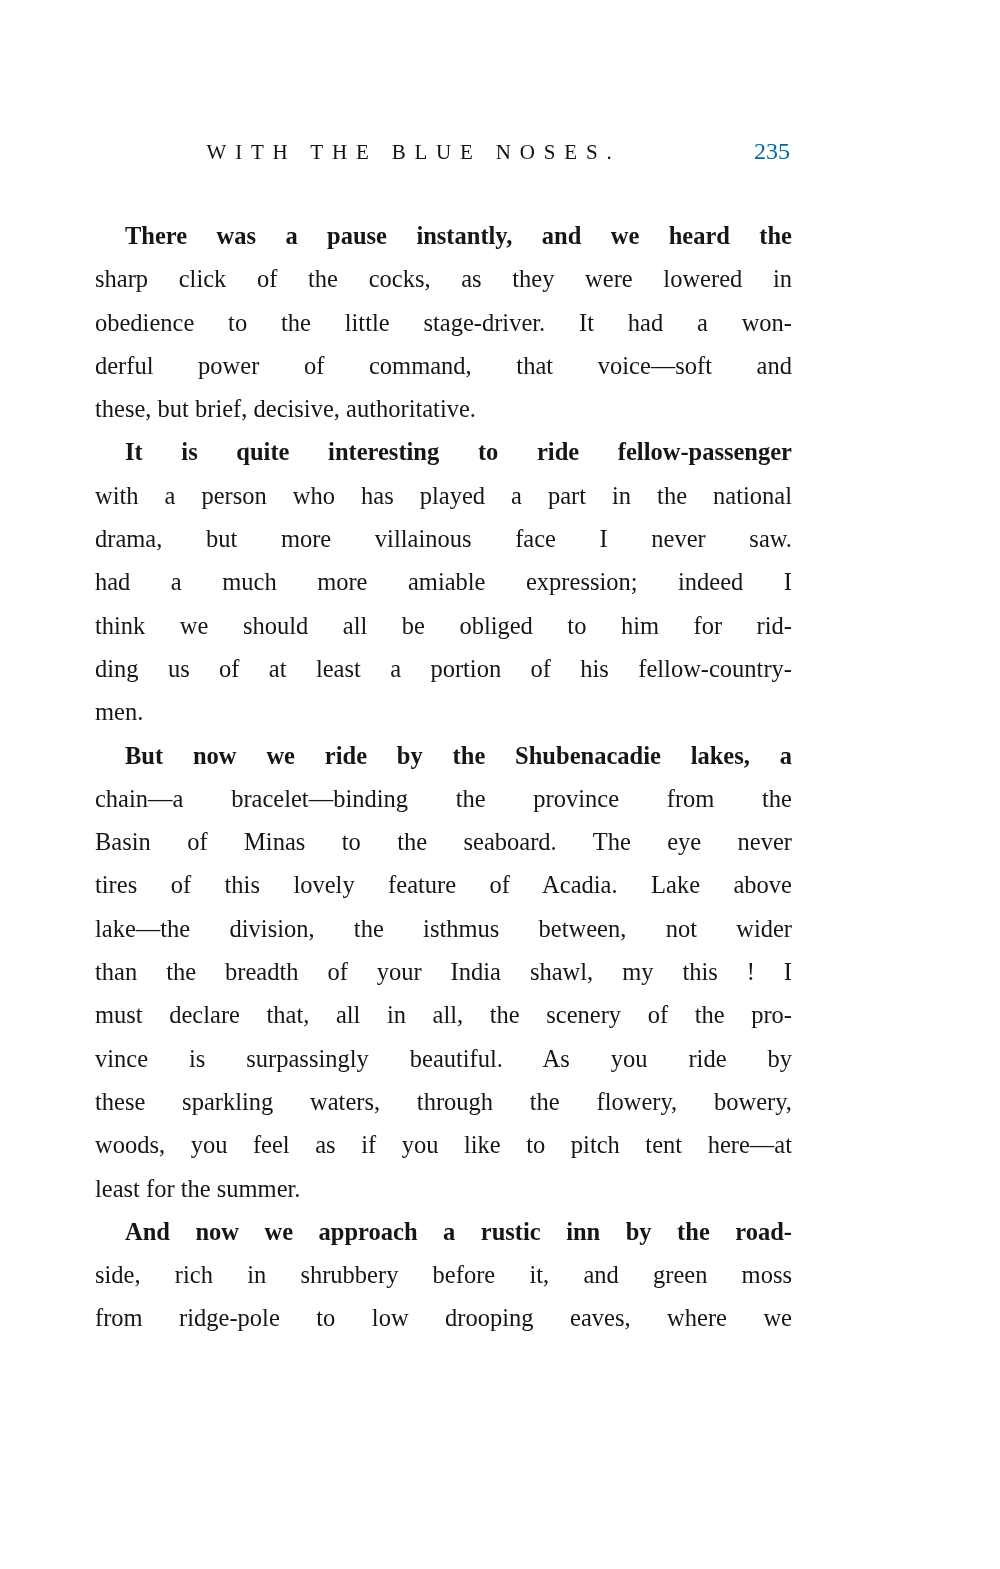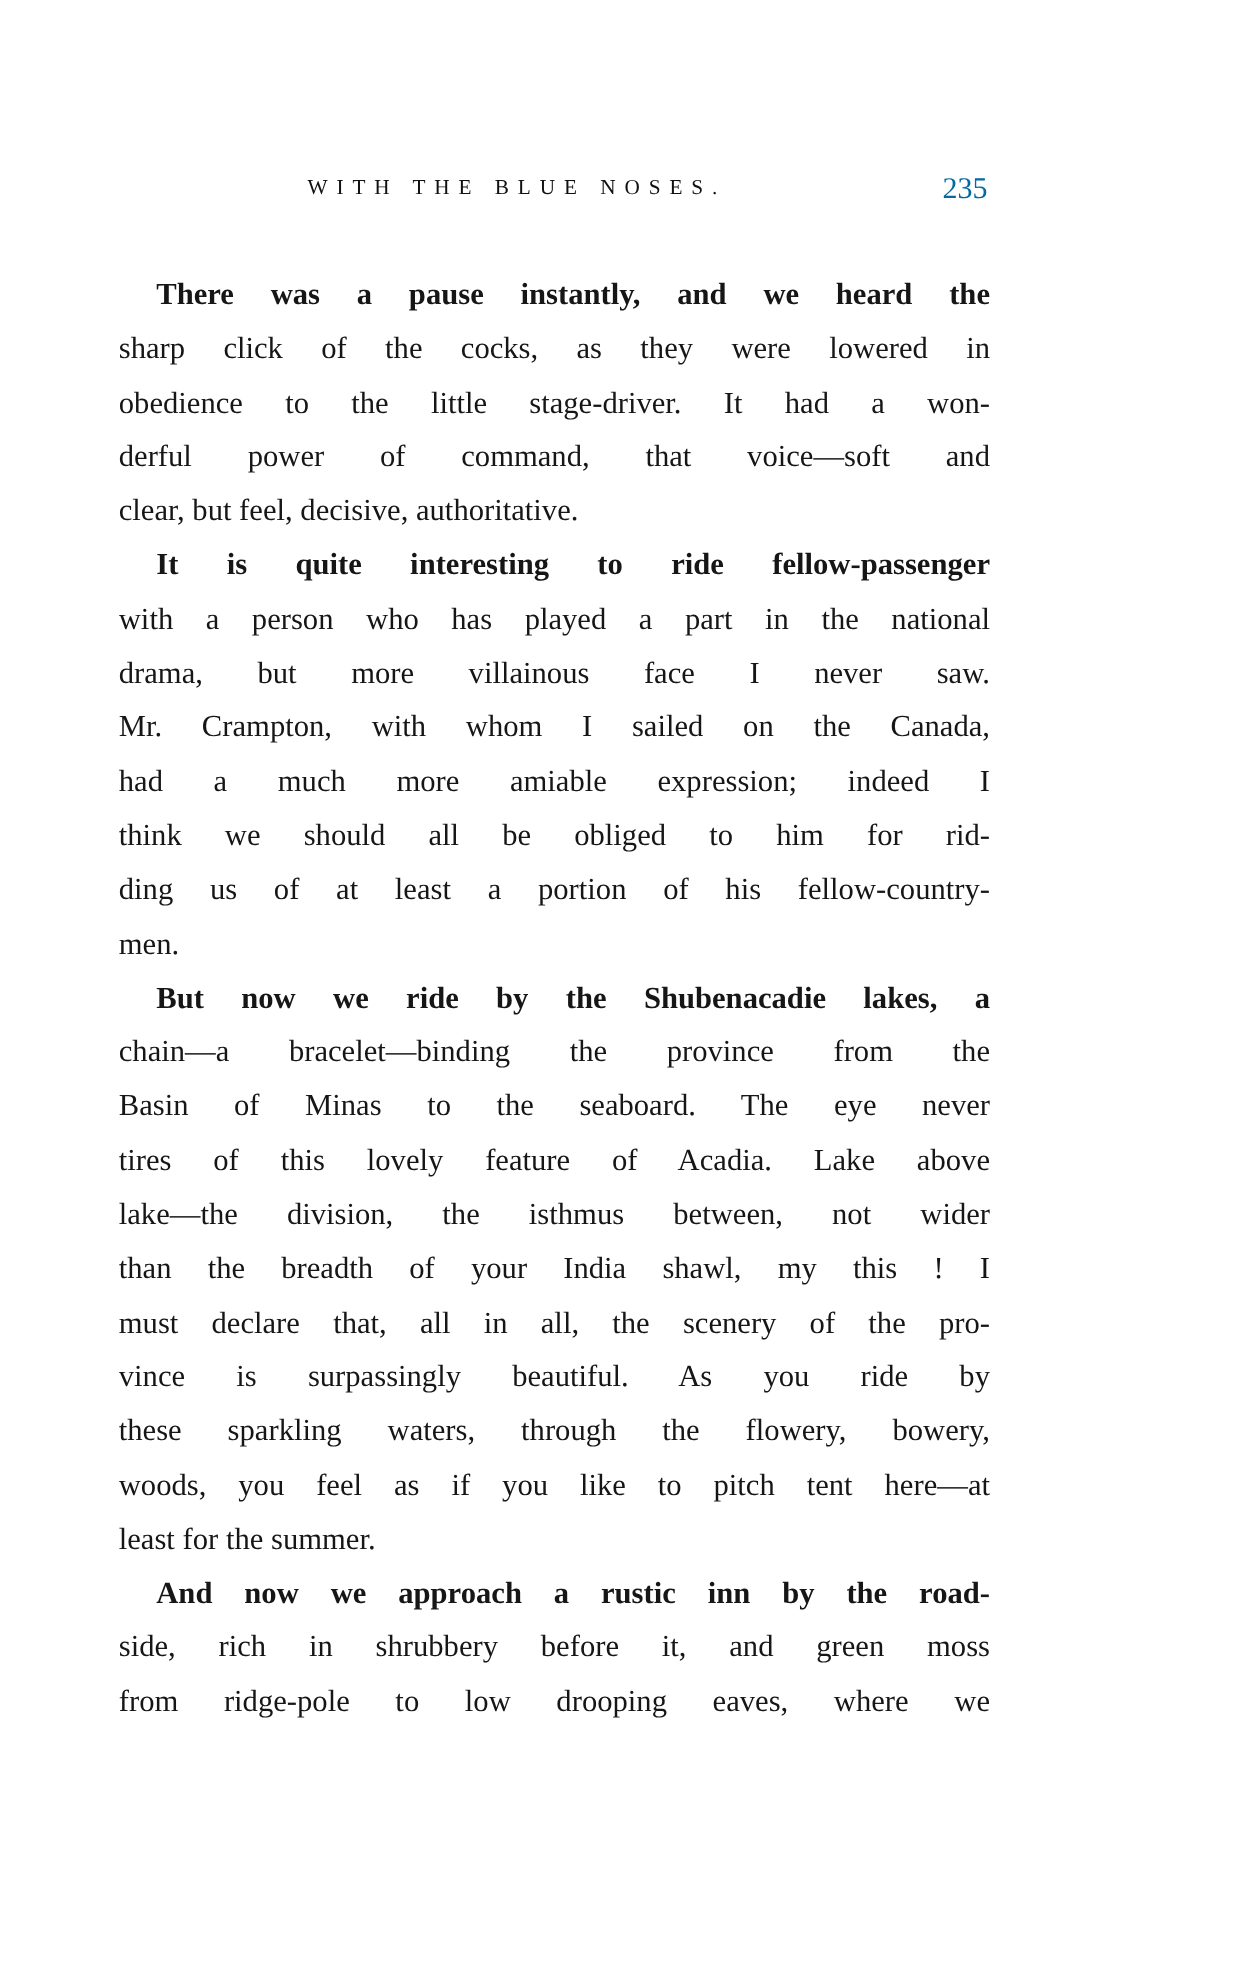--- a/index.html
+++ b/index.html
@@ -24,21 +24,21 @@
   .header {
     position: relative;
     height: 46px;
     margin-bottom: 28px;
   }
   .title {
     position: absolute;
     left: 0;
     right: 60px;
     text-align: center;
-    font-size: 17px;
+    font-size: 21px;
     letter-spacing: 0.42em;
     color: #111;
   }
   .pagenum {
     position: absolute;
     right: 2px;
     top: -2px;
     font-size: 24px;
     color: #0369a1;
   }
@@ -71,28 +71,27 @@
   <div class="header">
     <div class="title">WITH THE BLUE NOSES.</div>
     <div class="pagenum">235</div>
   </div>
 
   <div class="para">
     <div class="line first">There was a pause instantly, and we heard the</div>
     <div class="line">sharp click of the cocks, as they were lowered in</div>
     <div class="line">obedience to the little stage-driver.  It had a won-</div>
     <div class="line">derful power of command, that voice—soft and</div>
-    <div class="line last">clear, but feel, decisive, authoritative.</div>
+    <div class="line last">these, but brief, decisive, authoritative.</div>
   </div>
 
   <div class="para">
     <div class="line first">It is quite interesting to ride fellow-passenger</div>
     <div class="line">with a person who has played a part in the national</div>
     <div class="line">drama, but more villainous face I never saw.</div>
-    <div class="line">Mr. Crampton, with whom I sailed on the Canada,</div>
     <div class="line">had a much more amiable expression; indeed I</div>
     <div class="line">think we should all be obliged to him for rid-</div>
     <div class="line">ding us of at least a portion of his fellow-country-</div>
     <div class="line last">men.</div>
   </div>
 
   <div class="para">
     <div class="line first">But now we ride by the Shubenacadie lakes, a</div>
     <div class="line">chain—a bracelet—binding the province from the</div>
     <div class="line">Basin of Minas to the seaboard.  The eye never</div>

